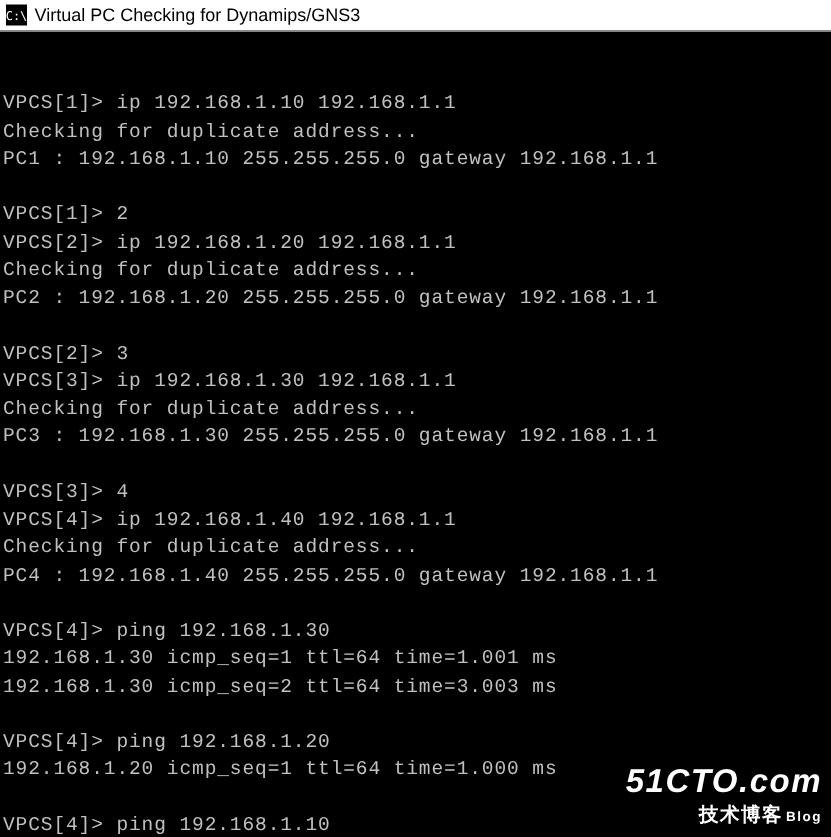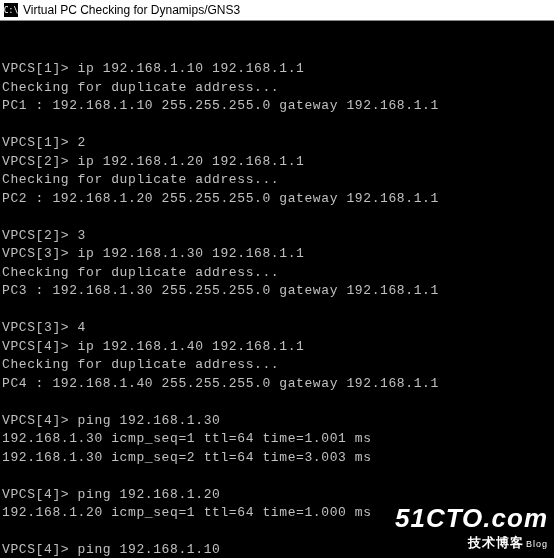--- a/index.html
+++ b/index.html
@@ -42,26 +42,26 @@
   .watermark{
     position:absolute;
     right:6px;bottom:6px;
     text-align:right;
     font-family:Arial,sans-serif;
     color:#fff;
     text-shadow:0 0 4px #000,0 0 4px #000;
     pointer-events:none;
   }
   .wm-big{
-    font-size:26px;font-weight:900;letter-spacing:1px;
+    font-size:22px;font-weight:900;letter-spacing:1px;
     font-style:italic;
     margin-top:38px;
   }
   .wm-sm{font-size:13px;font-weight:700;letter-spacing:1px}
-  .wm-tag{font-size:9px;font-weight:400;margin-left:2px}
+  .wm-tag{font-size:9px;font-weight:700;margin-left:2px}
 </style>
 </head>
 <body>
 
 <div class="titlebar">
   <div class="sys-icon">C:\</div>
   <span>Virtual PC Checking for Dynamips/GNS3</span>
 </div>
 
 <div class="term">

